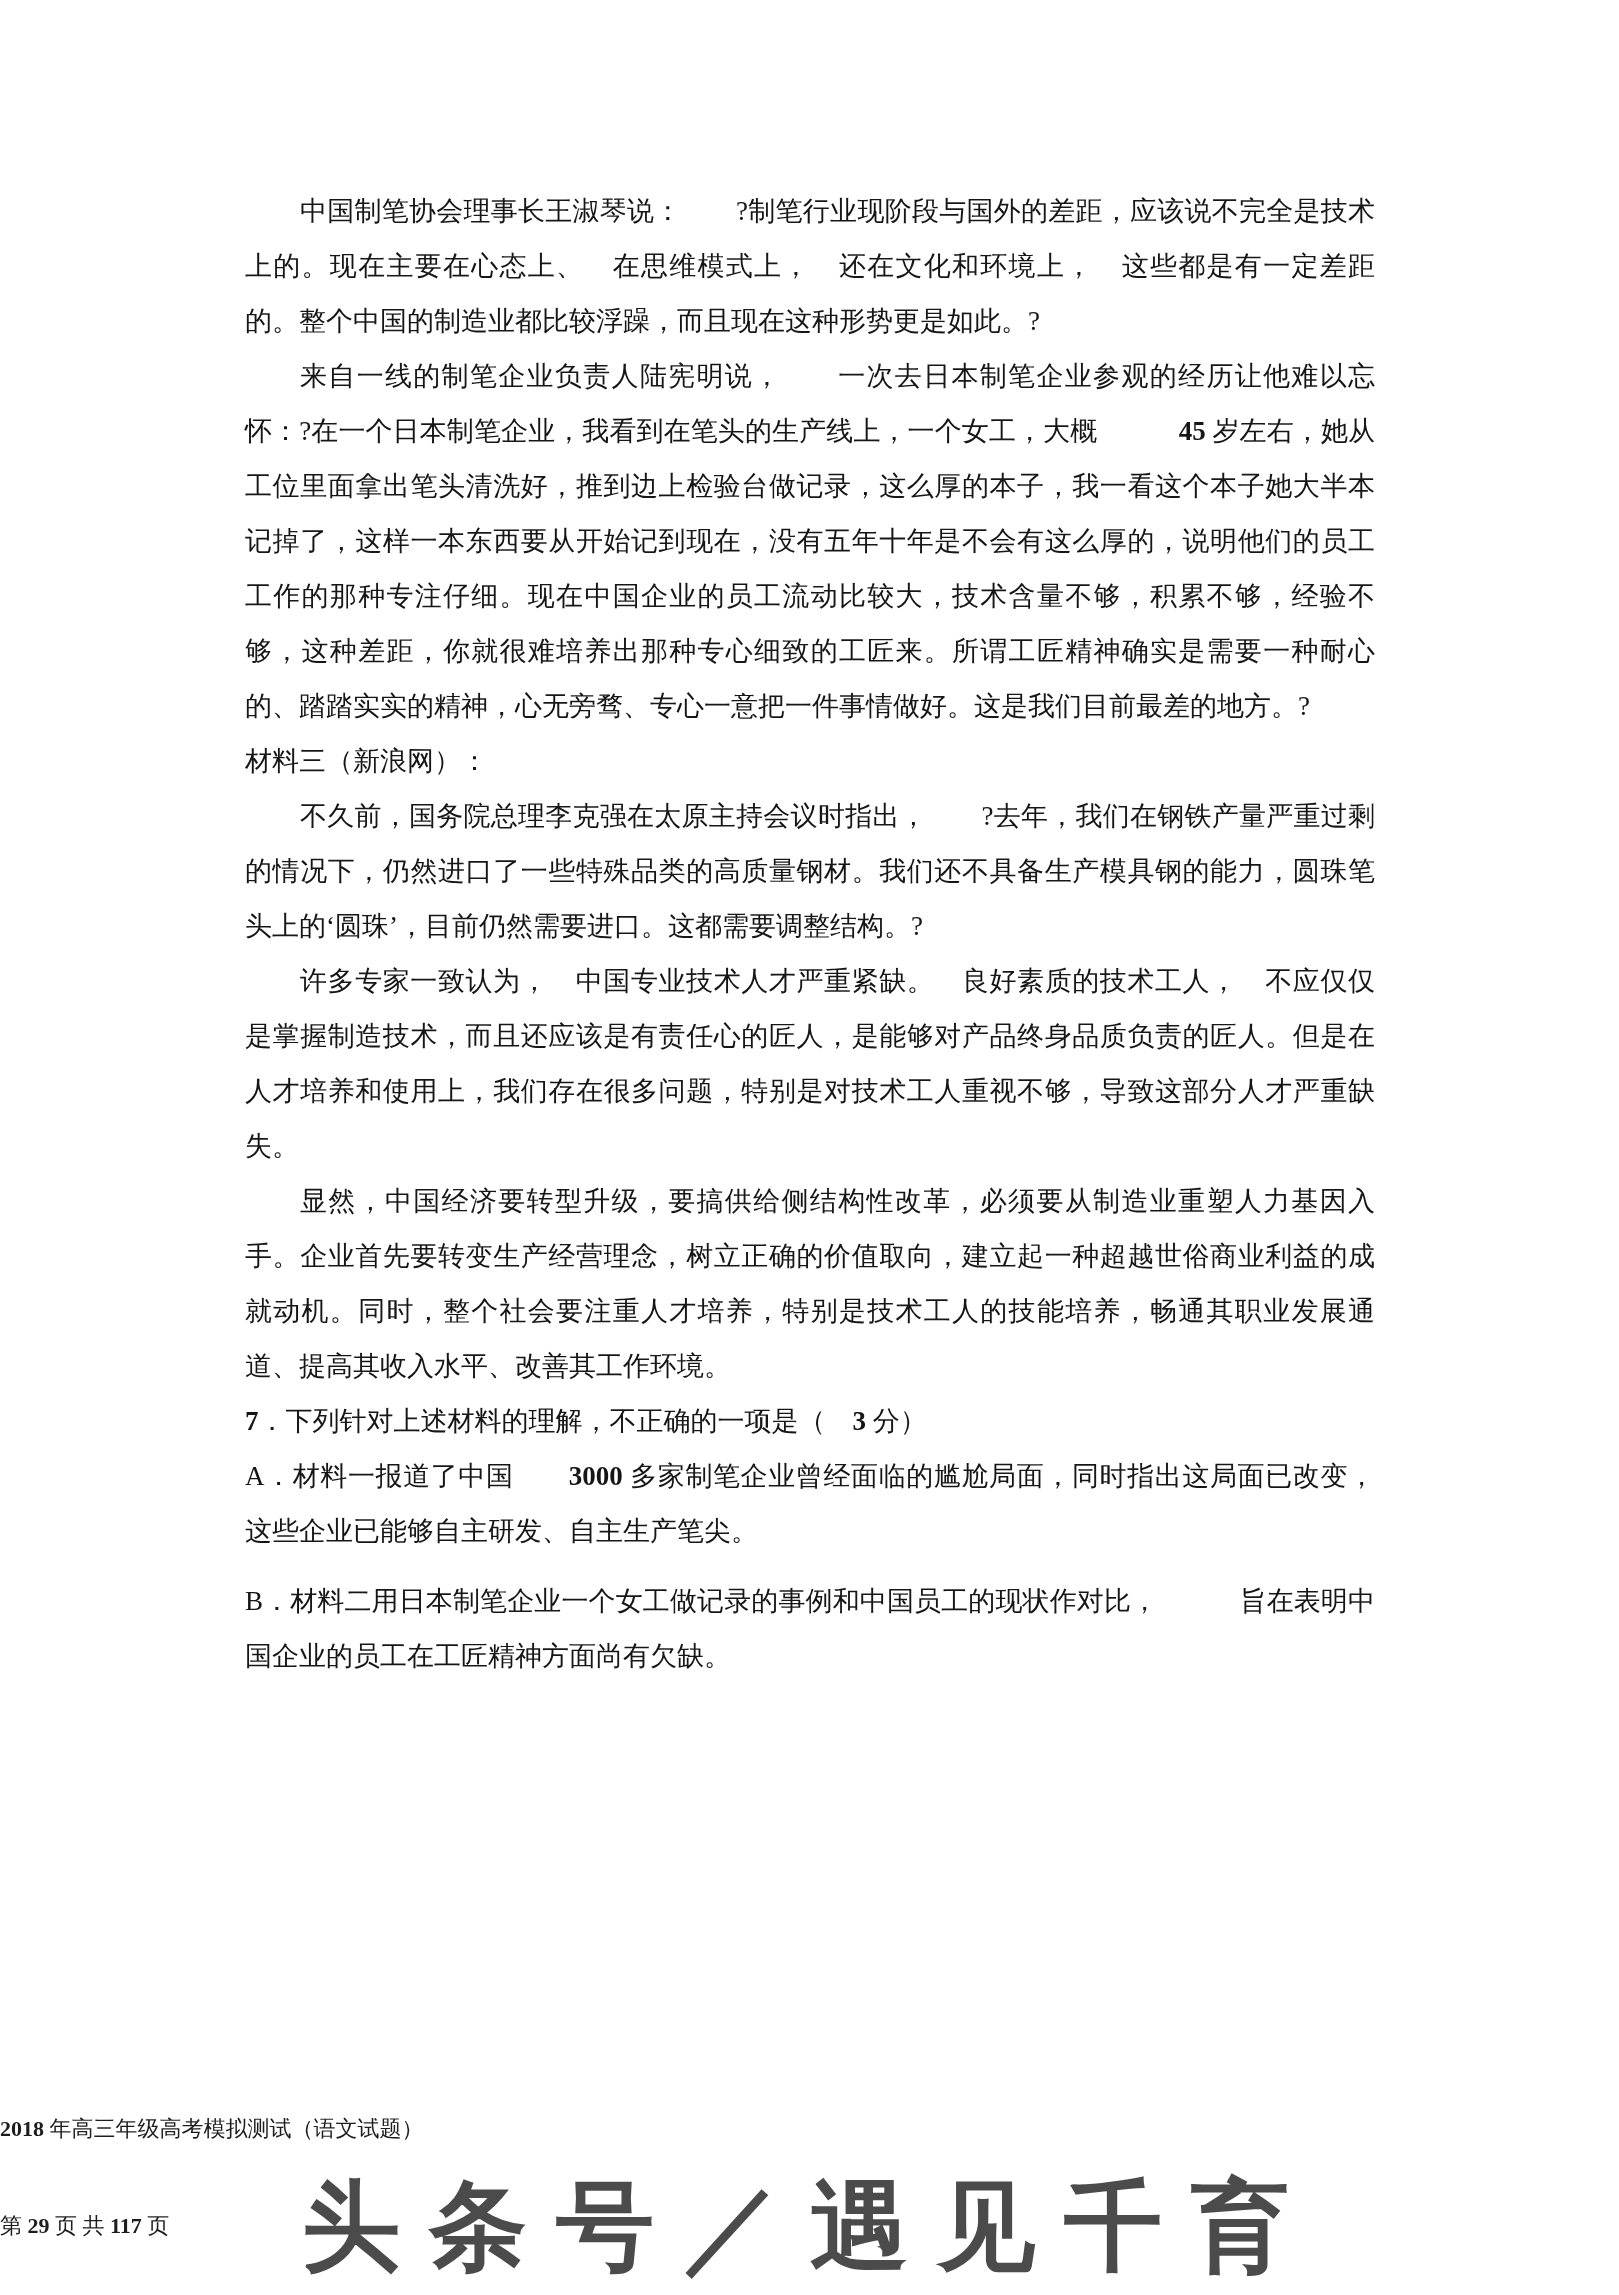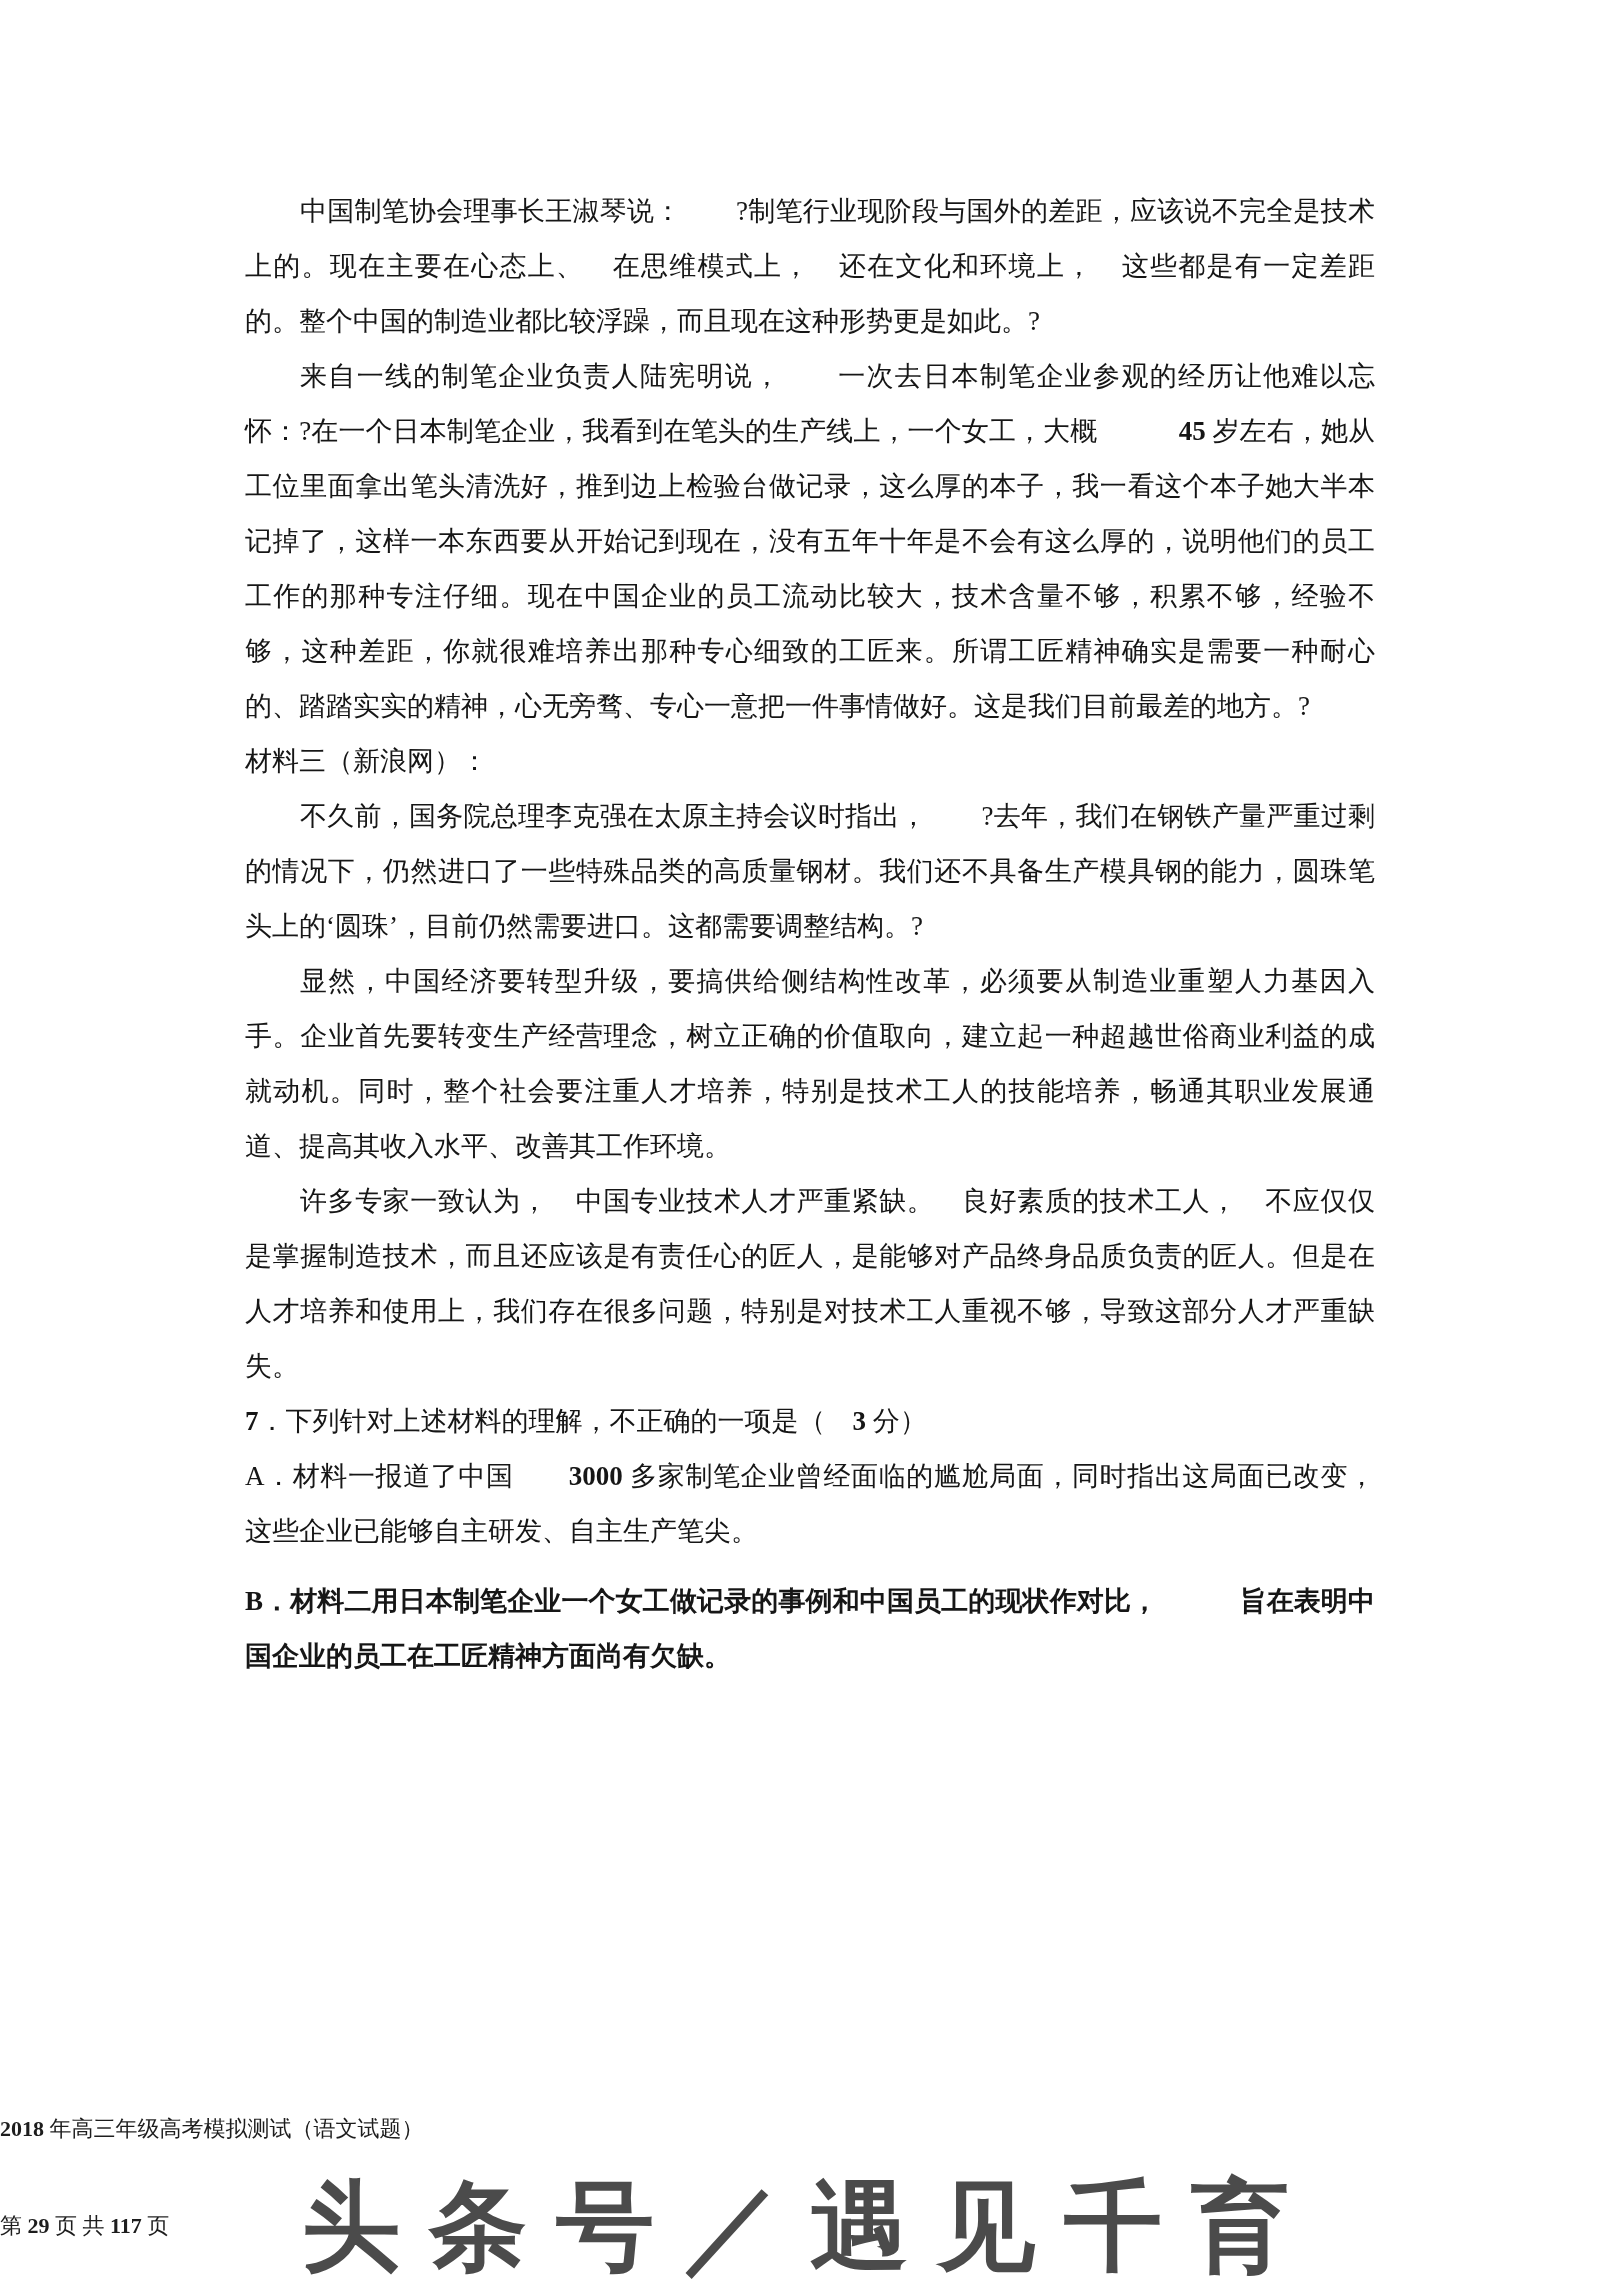--- a/index.html
+++ b/index.html
@@ -27,21 +27,20 @@
   }
   p.para {
     margin: 0;
     padding: 0;
   }
   p.para.indent {
     text-indent: 55px;
   }
   p.para.spaced {
     margin-top: 14.7px;
-    font-weight: bold;
   }
   .bold {
     font-weight: bold;
   }
   .footer {
     position: absolute;
     top: 2114px;
     left: 0;
     width: 100%;
     display: flex;
@@ -69,22 +68,22 @@
 </style>
 </head>
 <body>
 
 <div class="page">
   <main class="content">
       <p class="para indent"><span>中国制笔协会理事长王淑琴说：　　?制笔行业现阶段与国外的差距，应该说不完全是技术上的。现在主要在心态上、　在思维模式上，　还在文化和环境上，　这些都是有一定差距的。整个中国的制造业都比较浮躁，而且现在这种形势更是如此。?</span></p>
       <p class="para indent"><span>来自一线的制笔企业负责人陆宪明说，　　一次去日本制笔企业参观的经历让他难以忘怀：?在一个日本制笔企业，我看到在笔头的生产线上，一个女工，大概　　　</span><span class="bold">45</span><span> 岁左右，她从工位里面拿出笔头清洗好，推到边上检验台做记录，这么厚的本子，我一看这个本子她大半本记掉了，这样一本东西要从开始记到现在，没有五年十年是不会有这么厚的，说明他们的员工工作的那种专注仔细。现在中国企业的员工流动比较大，技术含量不够，积累不够，经验不够，这种差距，你就很难培养出那种专心细致的工匠来。所谓工匠精神确实是需要一种耐心的、踏踏实实的精神，心无旁骛、专心一意把一件事情做好。这是我们目前最差的地方。?</span></p>
       <p class="para"><span>材料三（新浪网）：</span></p>
       <p class="para indent"><span>不久前，国务院总理李克强在太原主持会议时指出，　　?去年，我们在钢铁产量严重过剩的情况下，仍然进口了一些特殊品类的高质量钢材。我们还不具备生产模具钢的能力，圆珠笔头上的‘圆珠’，目前仍然需要进口。这都需要调整结构。?</span></p>
+      <p class="para indent"><span>许多专家一致认为，　中国专业技术人才严重紧缺。　良好素质的技术工人，　不应仅仅是掌握制造技术，而且还应该是有责任心的匠人，是能够对产品终身品质负责的匠人。但是在人才培养和使用上，我们存在很多问题，特别是对技术工人重视不够，导致这部分人才严重缺失。</span></p>
       <p class="para indent"><span>显然，中国经济要转型升级，要搞供给侧结构性改革，必须要从制造业重塑人力基因入手。企业首先要转变生产经营理念，树立正确的价值取向，建立起一种超越世俗商业利益的成就动机。同时，整个社会要注重人才培养，特别是技术工人的技能培养，畅通其职业发展通道、提高其收入水平、改善其工作环境。</span></p>
-      <p class="para indent"><span>许多专家一致认为，　中国专业技术人才严重紧缺。　良好素质的技术工人，　不应仅仅是掌握制造技术，而且还应该是有责任心的匠人，是能够对产品终身品质负责的匠人。但是在人才培养和使用上，我们存在很多问题，特别是对技术工人重视不够，导致这部分人才严重缺失。</span></p>
       <p class="para"><span class="bold">7</span><span>．下列针对上述材料的理解，不正确的一项是（　</span><span class="bold">3</span><span> 分）</span></p>
       <p class="para"><span>A．材料一报道了中国　　</span><span class="bold">3000</span><span> 多家制笔企业曾经面临的尴尬局面，同时指出这局面已改变，这些企业已能够自主研发、自主生产笔尖。</span></p>
       <p class="para spaced"><span>B．材料二用日本制笔企业一个女工做记录的事例和中国员工的现状作对比，　　　旨在表明中国企业的员工在工匠精神方面尚有欠缺。</span></p>
     </main>
 
   <div class="footer">
     <span class="footer-title"><span class="bold">2018</span><span> 年高三年级高考模拟测试（语文试题）</span></span>
     <span class="footer-page"><span>第 </span><span class="bold">29</span><span> 页 共 </span><span class="bold">117</span><span> 页</span></span>
   </div>
 

